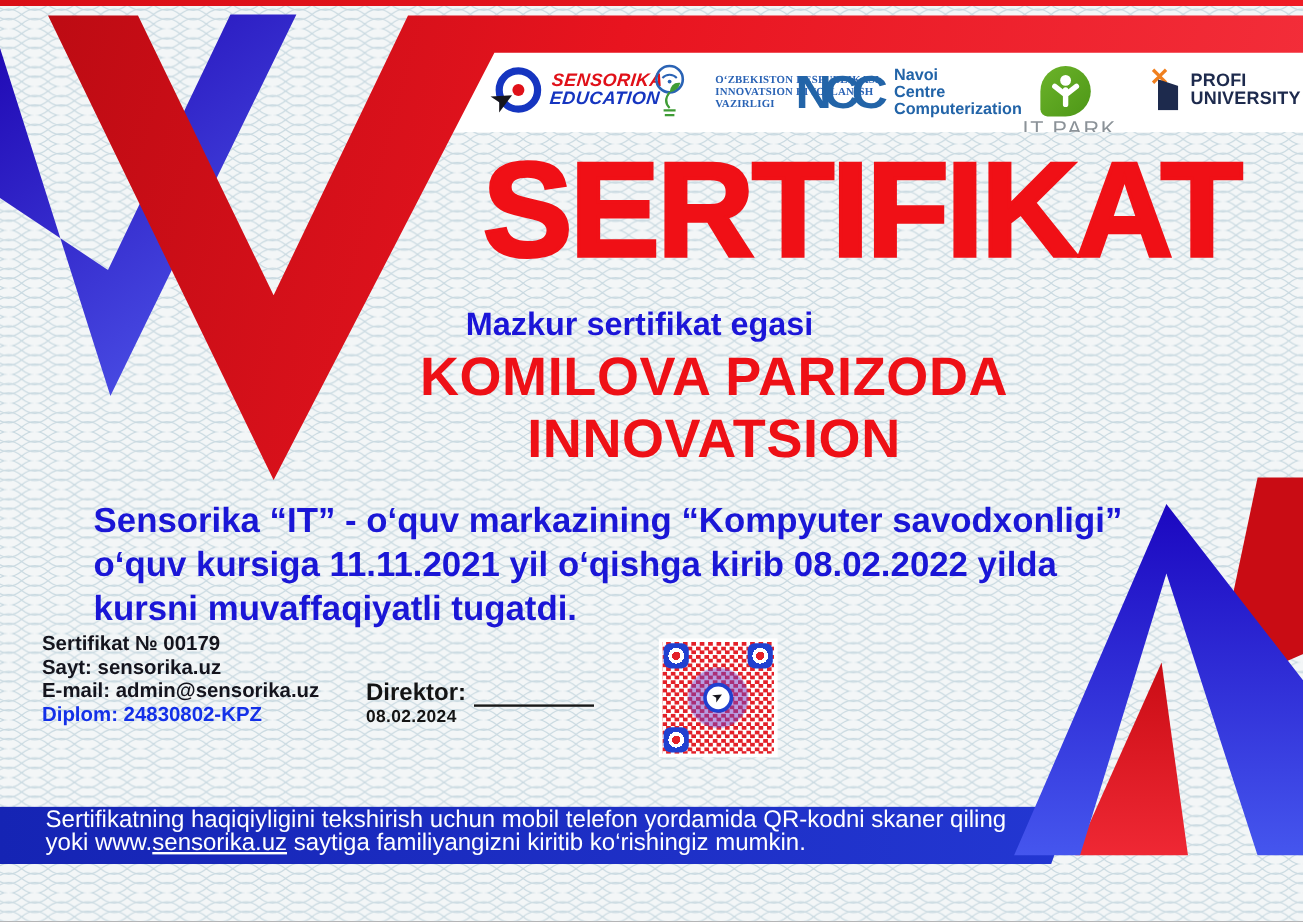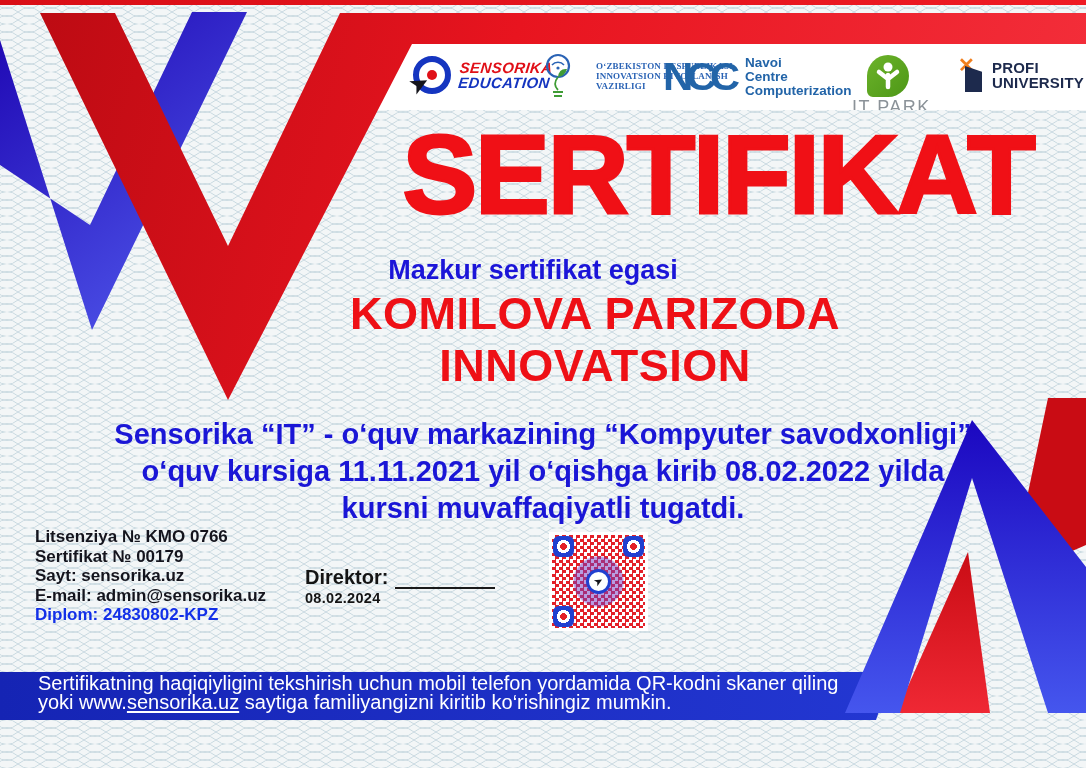--- a/index.html
+++ b/index.html
@@ -36,21 +36,21 @@
   .profi-block{position:absolute;left:7px;top:9px;width:17px;height:26px;background:#1d2a4d;
                clip-path:polygon(0 0,100% 22%,100% 100%,0 100%);}
   .profi-txt{margin-left:6px;font-weight:bold;font-size:15px;line-height:15px;color:#1d2a4d;letter-spacing:.2px;}
 
   
   .title{left:350px;top:119px;width:736px;text-align:center;font-weight:bold;font-size:112px;
          line-height:112px;color:#f01016;letter-spacing:-2px;-webkit-text-stroke:3px #f01016;}
   .subtitle{left:103px;top:255px;width:860px;text-align:center;font-weight:bold;font-size:27px;color:#1b15d8;}
   .name{left:130px;top:288px;width:930px;text-align:center;font-weight:bold;font-size:45px;
         line-height:52px;color:#ee1016;letter-spacing:.5px;}
-  .bodytext{left:78px;top:416px;width:930px;text-align:center;font-weight:bold;font-size:29px;
+  .bodytext{left:78px;top:416px;width:930px;font-weight:bold;font-size:29px;
             line-height:37px;color:#1a16d6;}
 
   
   .details{left:35px;top:527px;font-weight:bold;font-size:17px;line-height:19.5px;color:#14141d;}
   .details .line:last-child{color:#1330e8;}
   .director{left:305px;top:566px;}
   .dir-row{display:flex;align-items:flex-end;justify-content:flex-end;}
   .dir-label{font-weight:bold;font-size:20px;color:#141414;}
   .sig-line{width:100px;border-bottom:2.5px solid #1a1a1a;margin-left:7px;height:18px;}
   .dir-date{font-weight:bold;font-size:14.5px;color:#141414;margin-top:1px;letter-spacing:.3px;}
@@ -187,21 +187,20 @@
     <div>KOMILOVA PARIZODA</div>
     <div>INNOVATSION</div>
   </div>
   <div class="abs bodytext">
     <div>Sensorika “IT” - o‘quv markazining “Kompyuter savodxonligi”</div>
     <div>o‘quv kursiga 11.11.2021 yil o‘qishga kirib 08.02.2022 yilda</div>
     <div>kursni muvaffaqiyatli tugatdi.</div>
   </div>
 
   <div class="abs details">
-    <div class="line">Litsenziya № KMO 0766</div>
     <div class="line">Sertifikat № 00179</div>
     <div class="line">Sayt: sensorika.uz</div>
     <div class="line">E-mail: admin@sensorika.uz</div>
     <div class="line">Diplom: 24830802-KPZ</div>
   </div>
 
   <div class="abs director">
     <div class="dir-row">
       <span class="dir-label">Direktor:</span>
       <span class="sig-line"></span>

